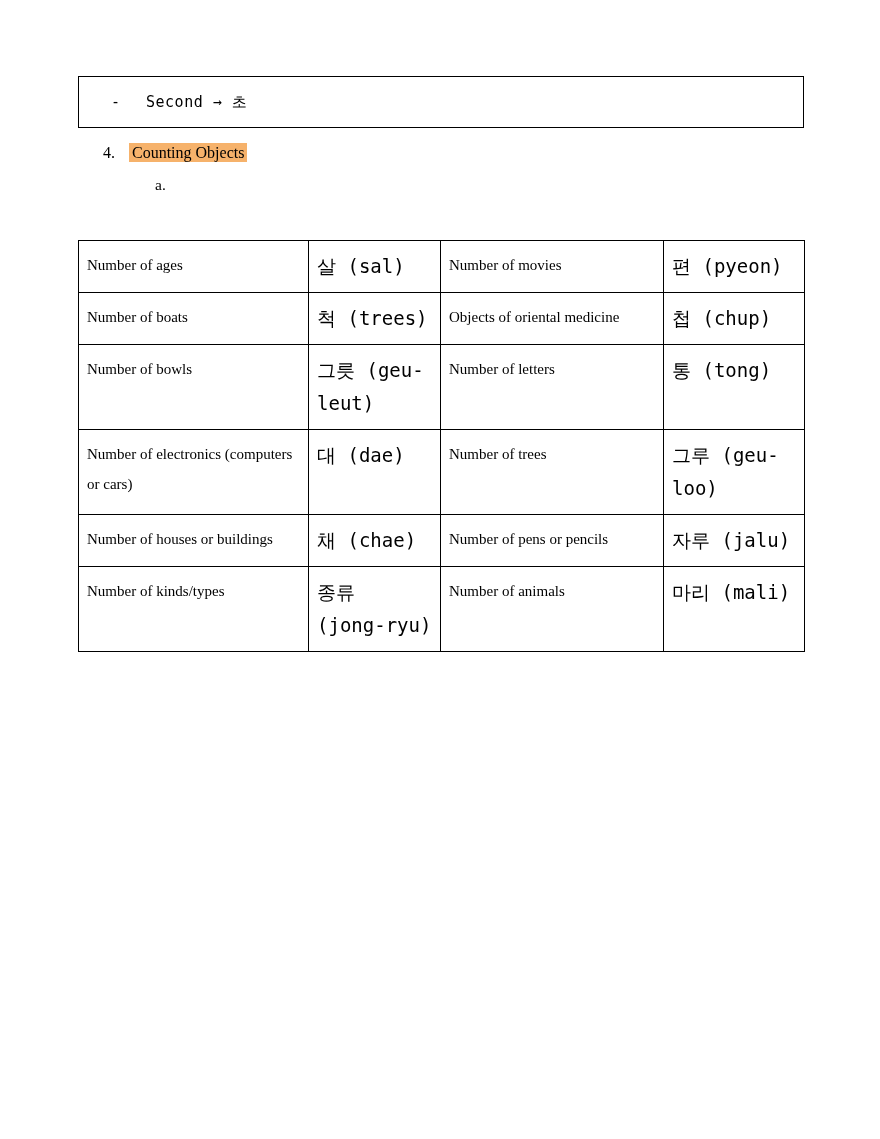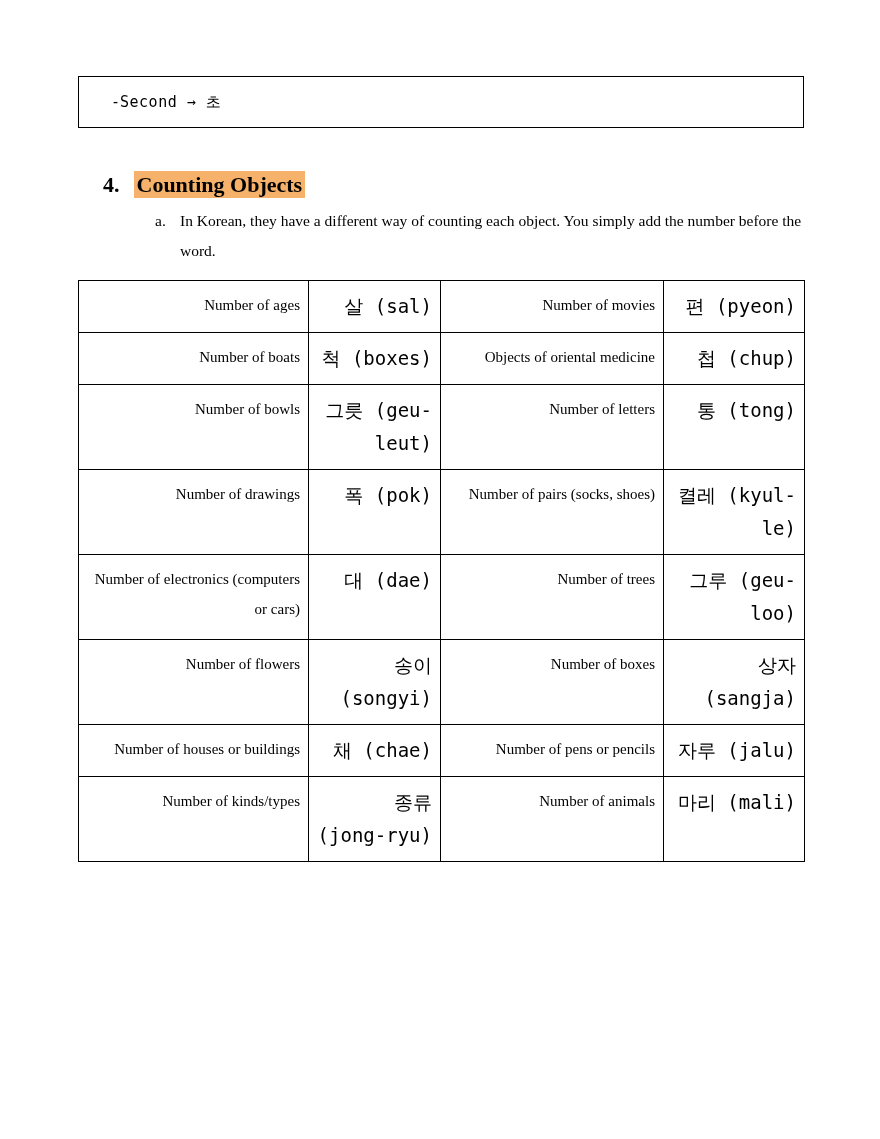--- a/index.html
+++ b/index.html
@@ -16,46 +16,45 @@
   .note-box {
     width: 726px;
     height: 52px;
     border: 1px solid #000000;
     display: flex;
     align-items: center;
     font-family: "DejaVu Sans Mono", "Liberation Mono", monospace;
     font-size: 15px;
   }
   .note-bullet { margin-left: 32px; }
-  .note-text { letter-spacing: 0.5px; }
+  .note-text { margin-left: 26px; letter-spacing: 0.5px; }
 
   .section-heading {
-    margin-top: 44px;
+    margin-top: 16px;
     padding-left: 25px;
-    font-weight: bold;
-    font-size: 22px;
+    font-weight: normal;
+    font-size: 16px;
   }
   .section-number { margin-right: 14px; }
   .section-title { padding: 1px 3px; }
 
   .list-item {
     margin-top: 8px;
     padding-left: 77px;
     display: flex;
     font-size: 15.5px;
   }
   .list-letter { width: 25px; line-height: 30px; }
   .list-text { width: 625px; line-height: 30px; }
 
   .counting-table {
-    margin-top: 14px;
+    margin-top: 40px;
     width: 726px;
     border-collapse: collapse;
     table-layout: fixed;
-    text-align: right;
   }
   .counting-table td {
     border: 1px solid #000000;
     vertical-align: top;
     padding: 9px 8px;
     overflow-wrap: break-word;
   }
   .label-cell {
     font-family: "Liberation Serif", serif;
     font-size: 15px;
@@ -76,74 +75,61 @@
     <span class="note-bullet">-</span>
     <span class="note-text">Second → 초</span>
   </div>
 
   <div class="section-heading">
     <span class="section-number">4.</span><span class="section-title" style="background: rgb(246, 178, 107);">Counting Objects</span>
   </div>
 
   <div class="list-item">
     <span class="list-letter">a.</span>
-    <span class="list-text">In Korean, they have a different way of counting each object. You simply add the number before the word.</span>
   </div>
 
   <table class="counting-table">
     <colgroup>
       <col style="width:230px">
       <col style="width:132px">
       <col style="width:223px">
       <col style="width:141px">
     </colgroup>
     <tbody id="table-body">
   <tr>
     <td class="label-cell">Number of ages</td>
     <td class="counter-cell">살 (sal)</td>
     <td class="label-cell">Number of movies</td>
     <td class="counter-cell">편 (pyeon)</td>
   </tr>
 
   <tr>
     <td class="label-cell">Number of boats</td>
-    <td class="counter-cell">척 (boxes)</td>
+    <td class="counter-cell">척 (trees)</td>
     <td class="label-cell">Objects of oriental medicine</td>
     <td class="counter-cell">첩 (chup)</td>
   </tr>
 
 
   <tr>
     <td class="label-cell">Number of bowls</td>
     <td class="counter-cell">그릇 (geu-leut)</td>
     <td class="label-cell">Number of letters</td>
     <td class="counter-cell">통 (tong)</td>
   </tr>
 
 
-  <tr>
-    <td class="label-cell">Number of drawings</td>
-    <td class="counter-cell">폭 (pok)</td>
-    <td class="label-cell">Number of pairs (socks, shoes)</td>
-    <td class="counter-cell">켤레 (kyul-le)</td>
-  </tr>
 
   <tr>
     <td class="label-cell">Number of electronics (computers or cars)</td>
     <td class="counter-cell">대 (dae)</td>
     <td class="label-cell">Number of trees</td>
     <td class="counter-cell">그루 (geu-loo)</td>
   </tr>
 
-  <tr>
-    <td class="label-cell">Number of flowers</td>
-    <td class="counter-cell">송이 (songyi)</td>
-    <td class="label-cell">Number of boxes</td>
-    <td class="counter-cell">상자 (sangja)</td>
-  </tr>
 
   <tr>
     <td class="label-cell">Number of houses or buildings</td>
     <td class="counter-cell">채 (chae)</td>
     <td class="label-cell">Number of pens or pencils</td>
     <td class="counter-cell">자루 (jalu)</td>
   </tr>
 
 
   <tr>

